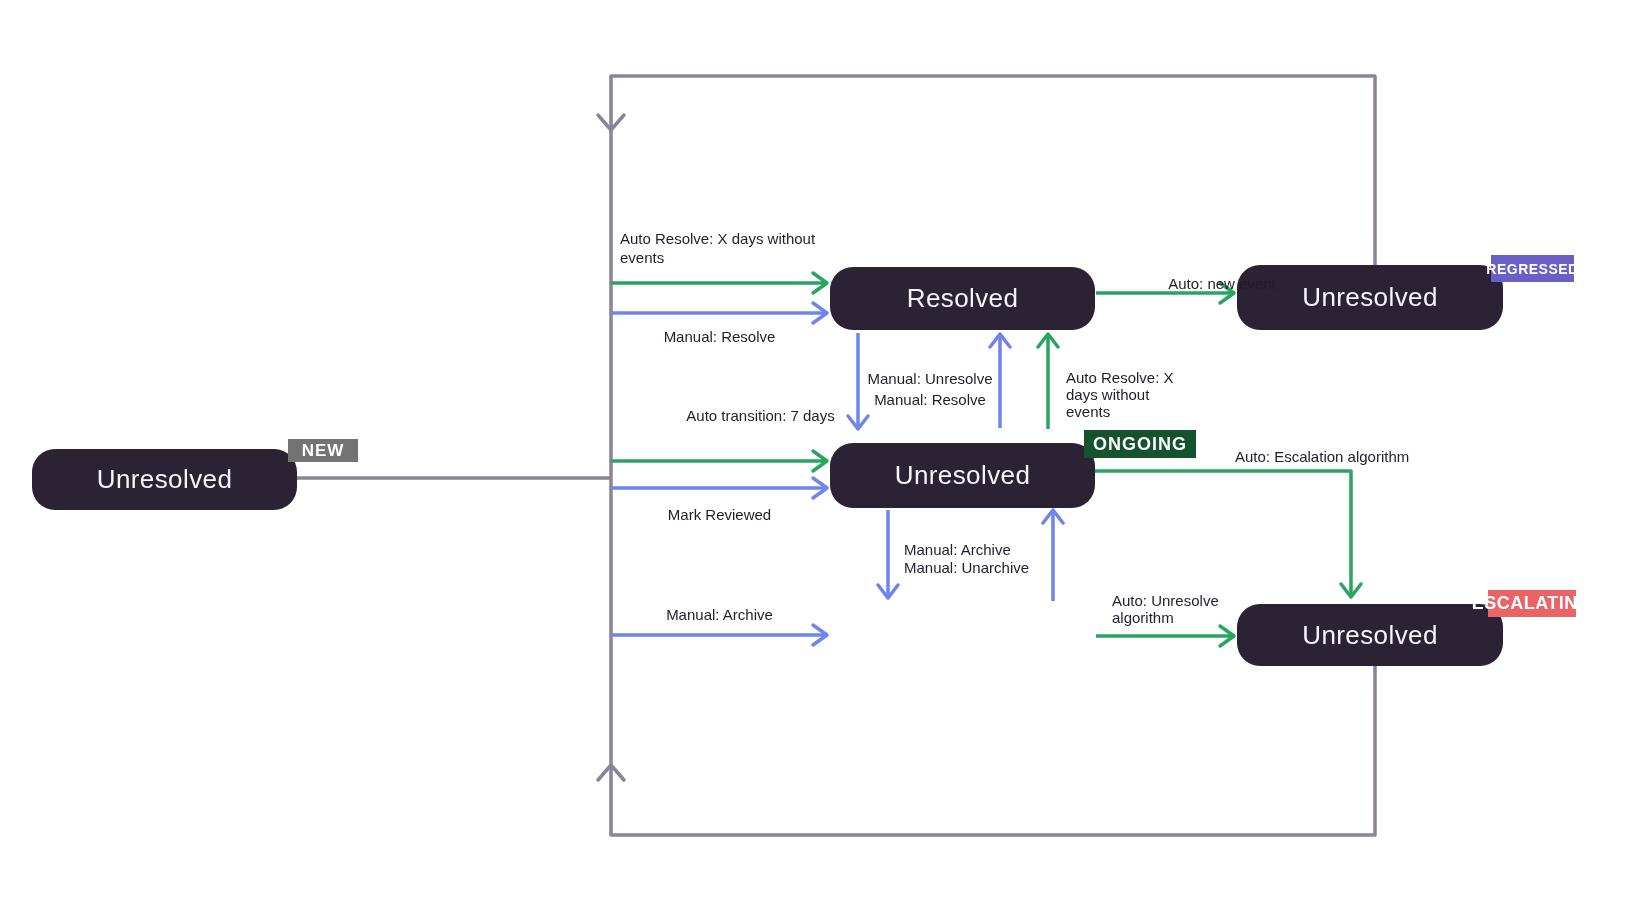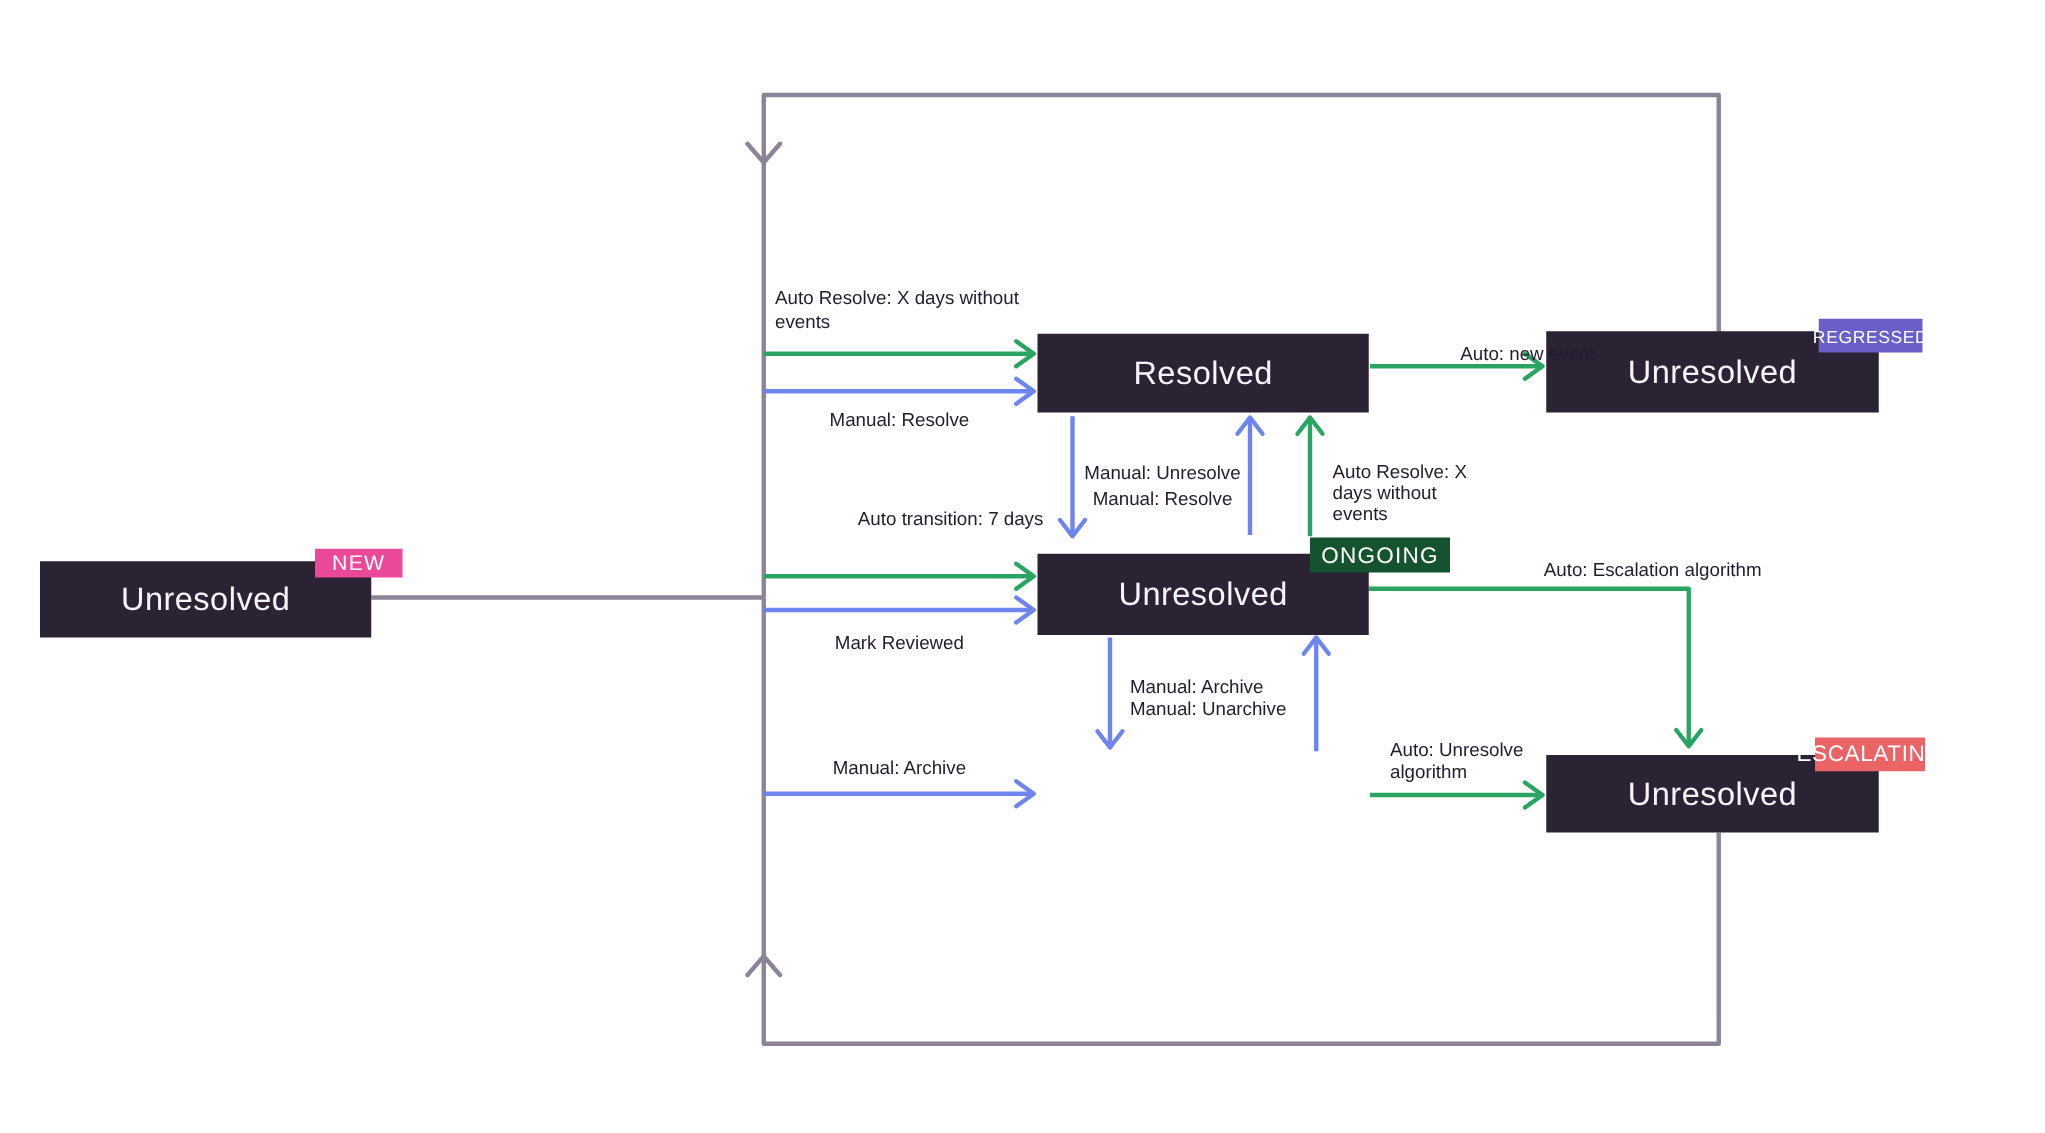--- a/index.html
+++ b/index.html
@@ -9,27 +9,27 @@
   }
   svg.wires { position:absolute; left:0; top:0; width:1636px; height:906px; }
   svg.wires path { fill:none; stroke-width:3.5px; }
   .purple  { stroke:#8c8399; }
   .green   { stroke:#2aa561; }
   .blue    { stroke:#6e84ee; }
   .head    { stroke-linecap:round; stroke-linejoin:round; }
   .node {
     position:absolute; background:#2b2233; color:#f6f4fa;
     display:flex; align-items:center; justify-content:center;
-    font-size:26px; font-weight:500; letter-spacing:.4px;
+    font-size:26px; font-weight:500; letter-spacing:.4px;border-radius:23px;
   }
   .badge {
     position:absolute; color:#ffffff; display:flex; align-items:center; justify-content:center;
-    font-weight:400; letter-spacing:1px; z-index:3;
+    font-weight:700; letter-spacing:1px; z-index:3;margin-left:36px;
   }
-  .badge.new        { left:252px; top:439px; width:70px;  height:23px; background:#ec4899; font-size:17px; }
+  .badge.new        { left:252px; top:439px; width:70px;  height:23px; background:#737373; font-size:17px; }
   .badge.ongoing    { left:1048px; top:430px; width:112px; height:28px; background:#14532d; font-size:18px; }
   .badge.regressed  { left:1455px; top:255px; width:83px;  height:27px; background:#6a5ec9; font-size:14px; letter-spacing:.5px; }
   .badge.escalating { left:1452px; top:590px; width:88px;  height:27px; background:#ea6465; font-size:18px; letter-spacing:.5px; }
   .lbl {
     position:absolute; color:#241b2f; font-size:15px; line-height:19px; font-weight:500;
     white-space:nowrap; z-index:2;
   }
   .lbl.center { text-align:center; }
   .lbl span { display:block; }
   

